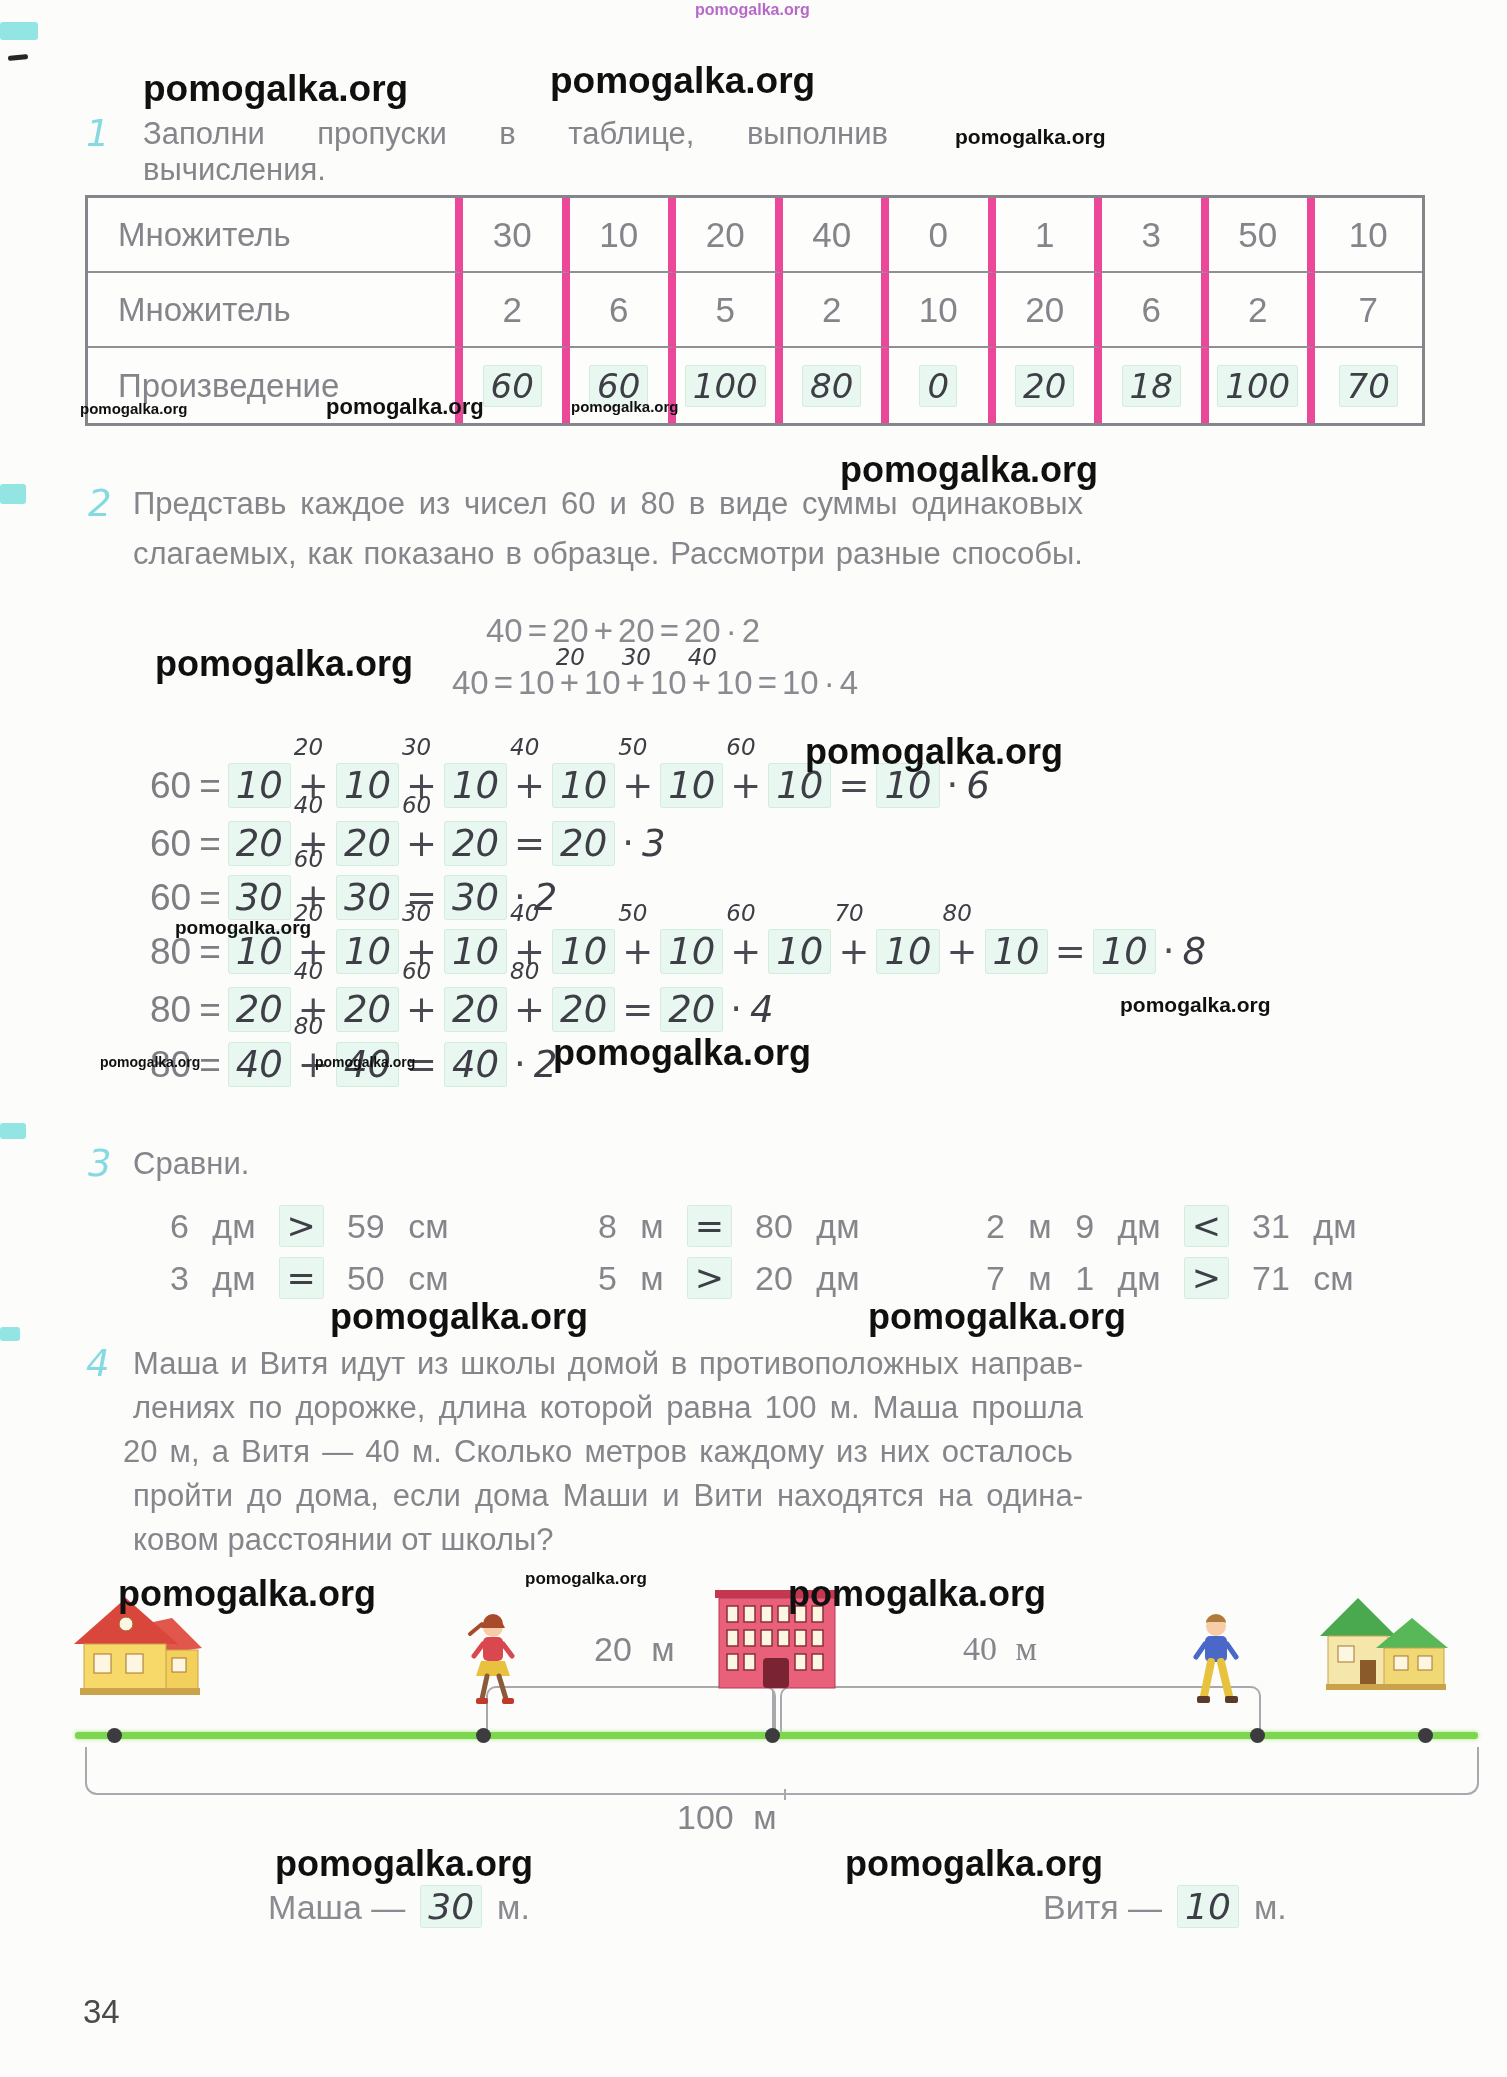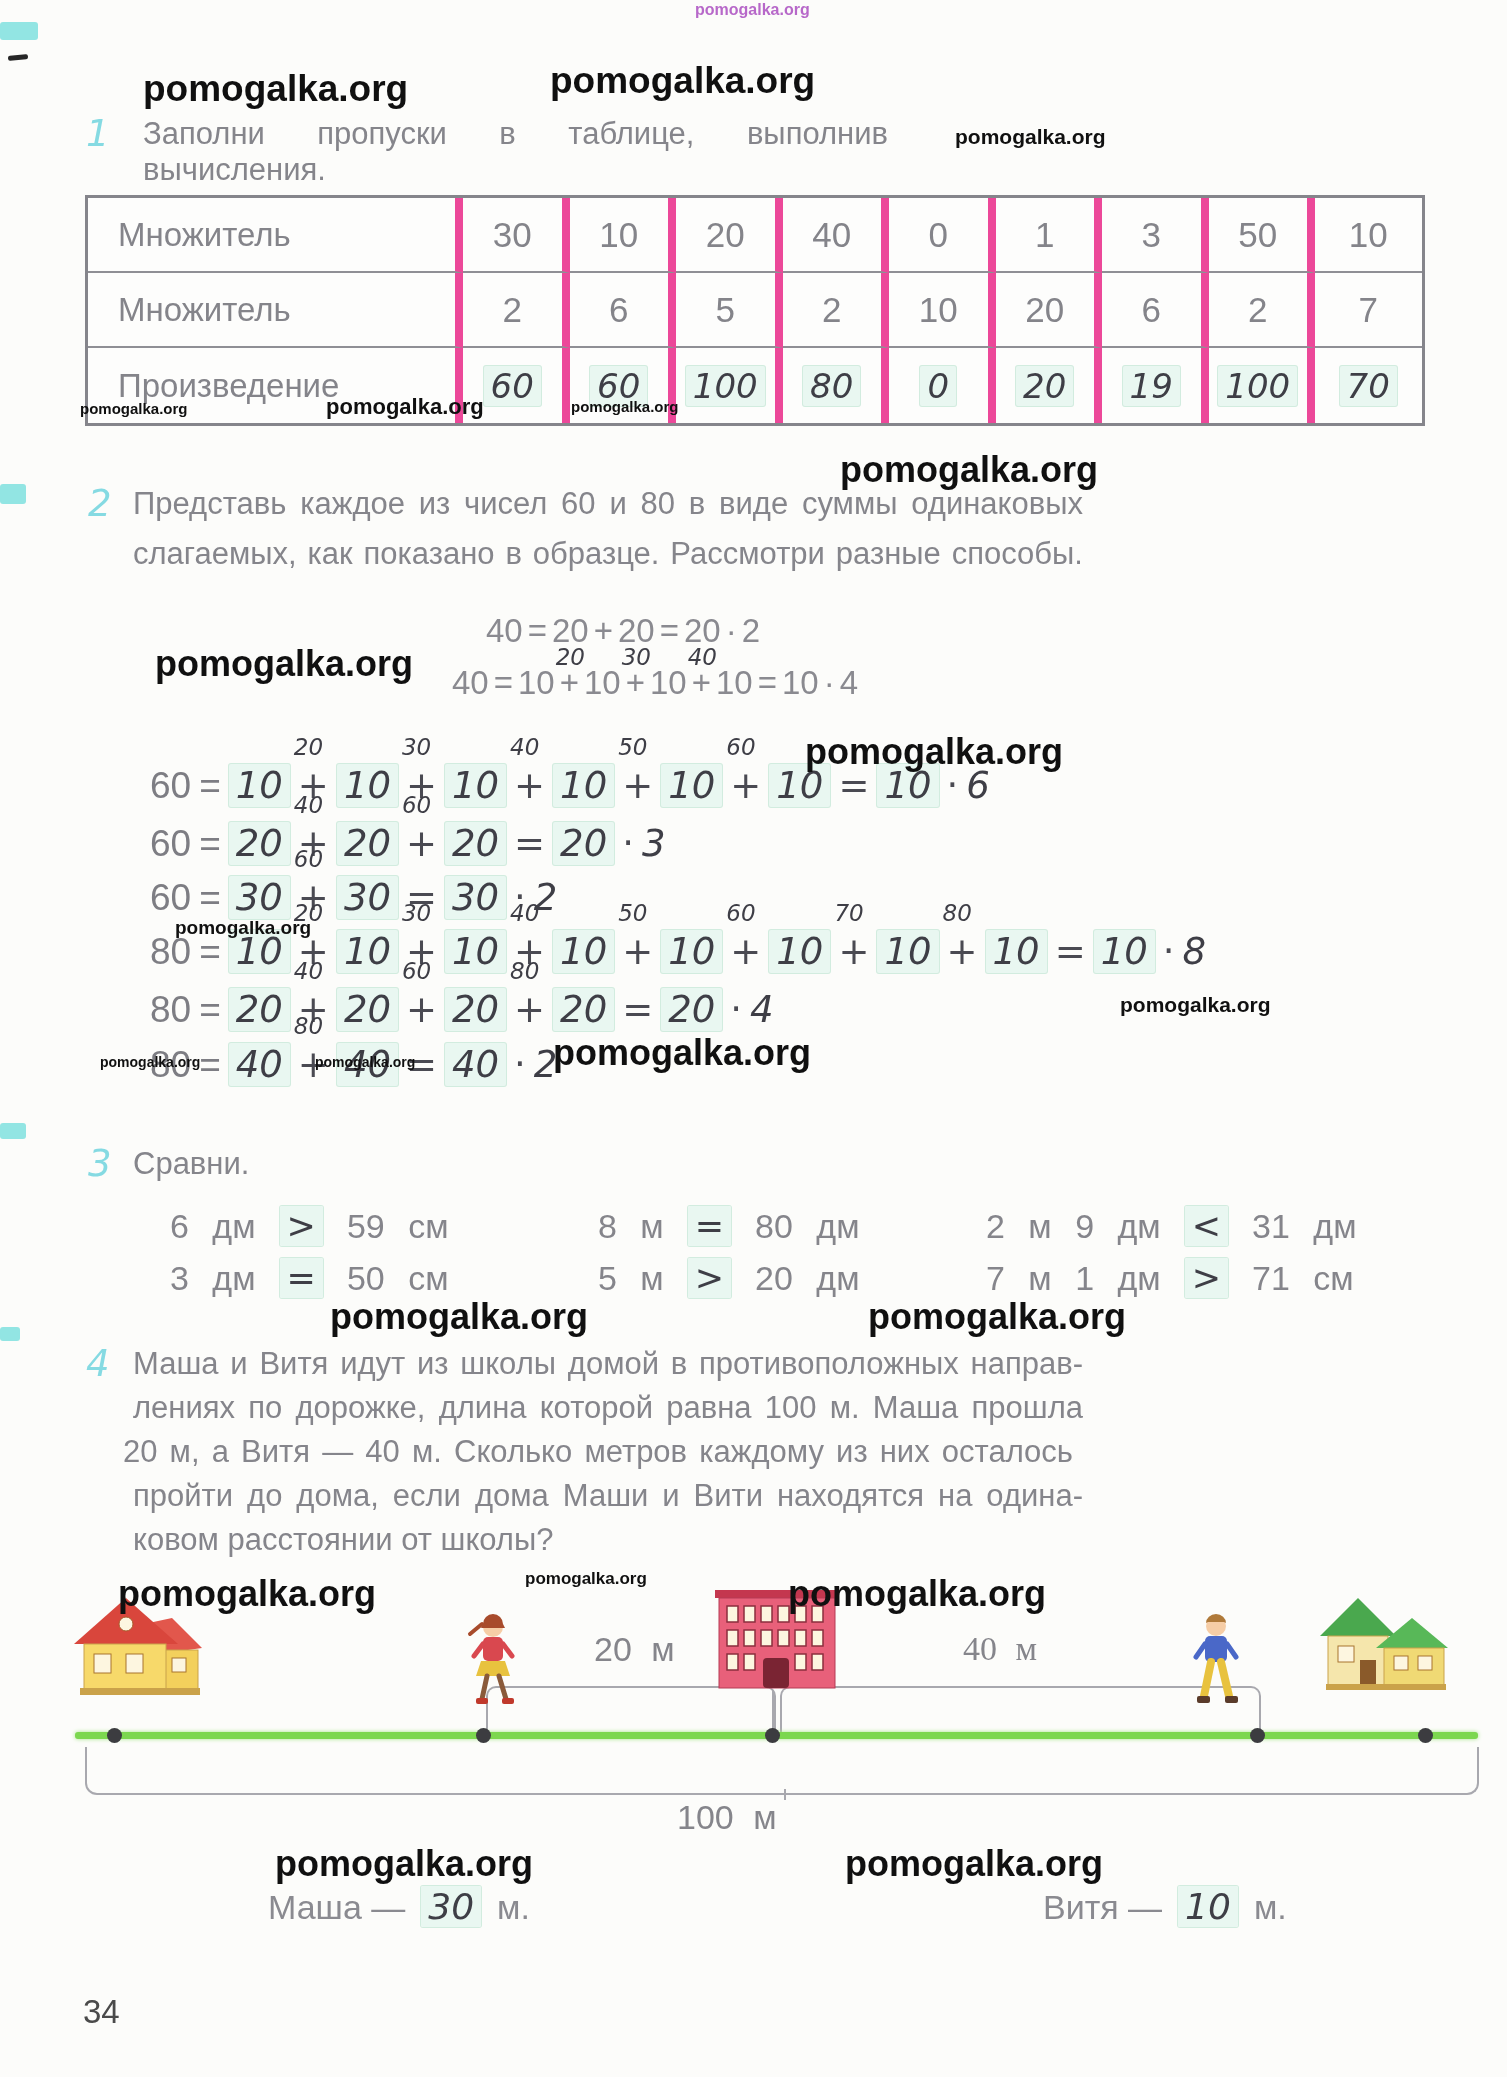--- a/index.html
+++ b/index.html
@@ -109,21 +109,21 @@
     <div class="tcell lastrow">
       <span class="hw bx">80</span>
     </div>
     <div class="tcell lastrow">
       <span class="hw bx">0</span>
     </div>
     <div class="tcell lastrow">
       <span class="hw bx">20</span>
     </div>
     <div class="tcell lastrow">
-      <span class="hw bx">19</span>
+      <span class="hw bx">18</span>
     </div>
     <div class="tcell lastrow">
       <span class="hw bx">100</span>
     </div>
     <div class="tcell lastcol lastrow">
       <span class="hw bx">70</span>
     </div>
   </div>
 
 <div class="tasknum" style="left:88px;top:482px;">2</div>

